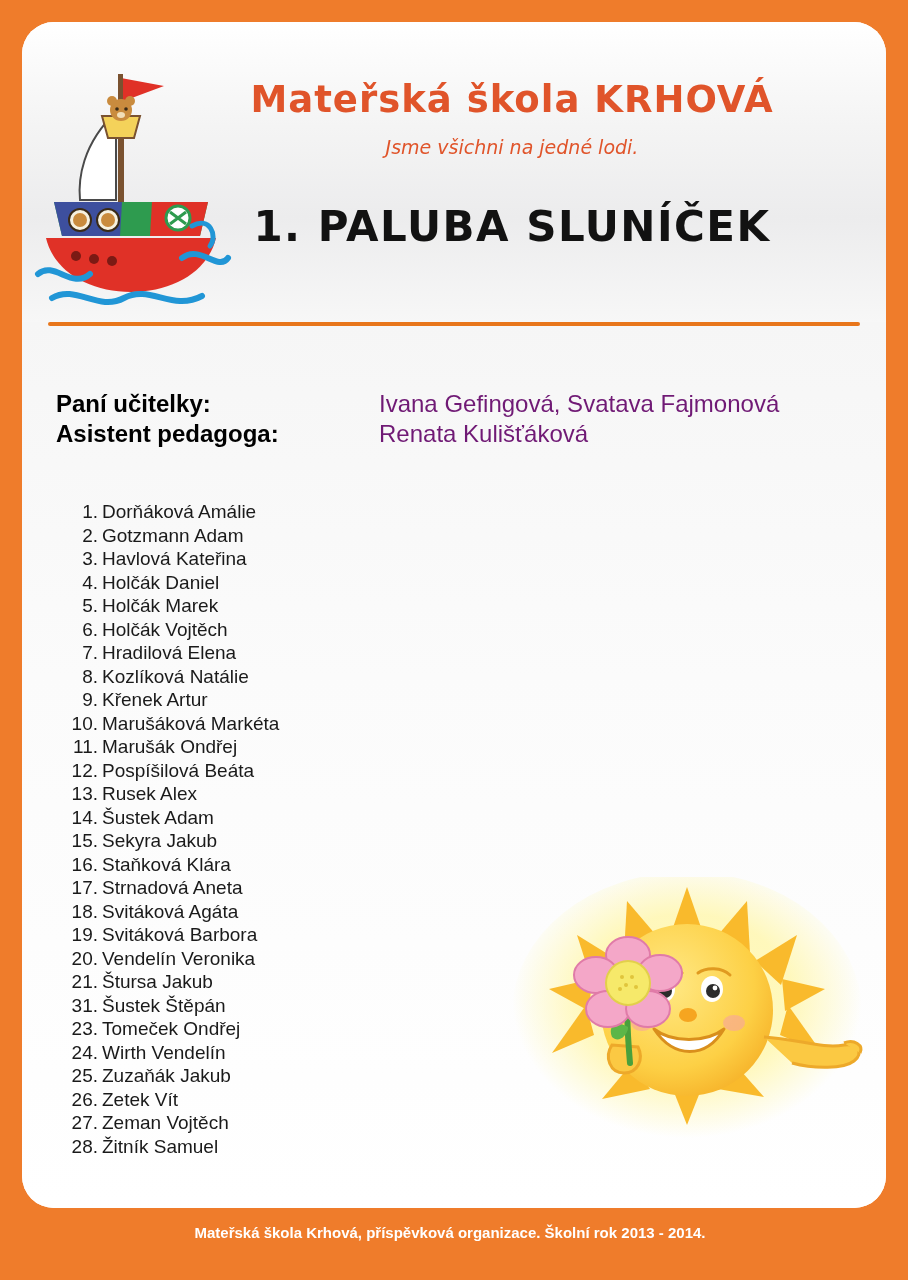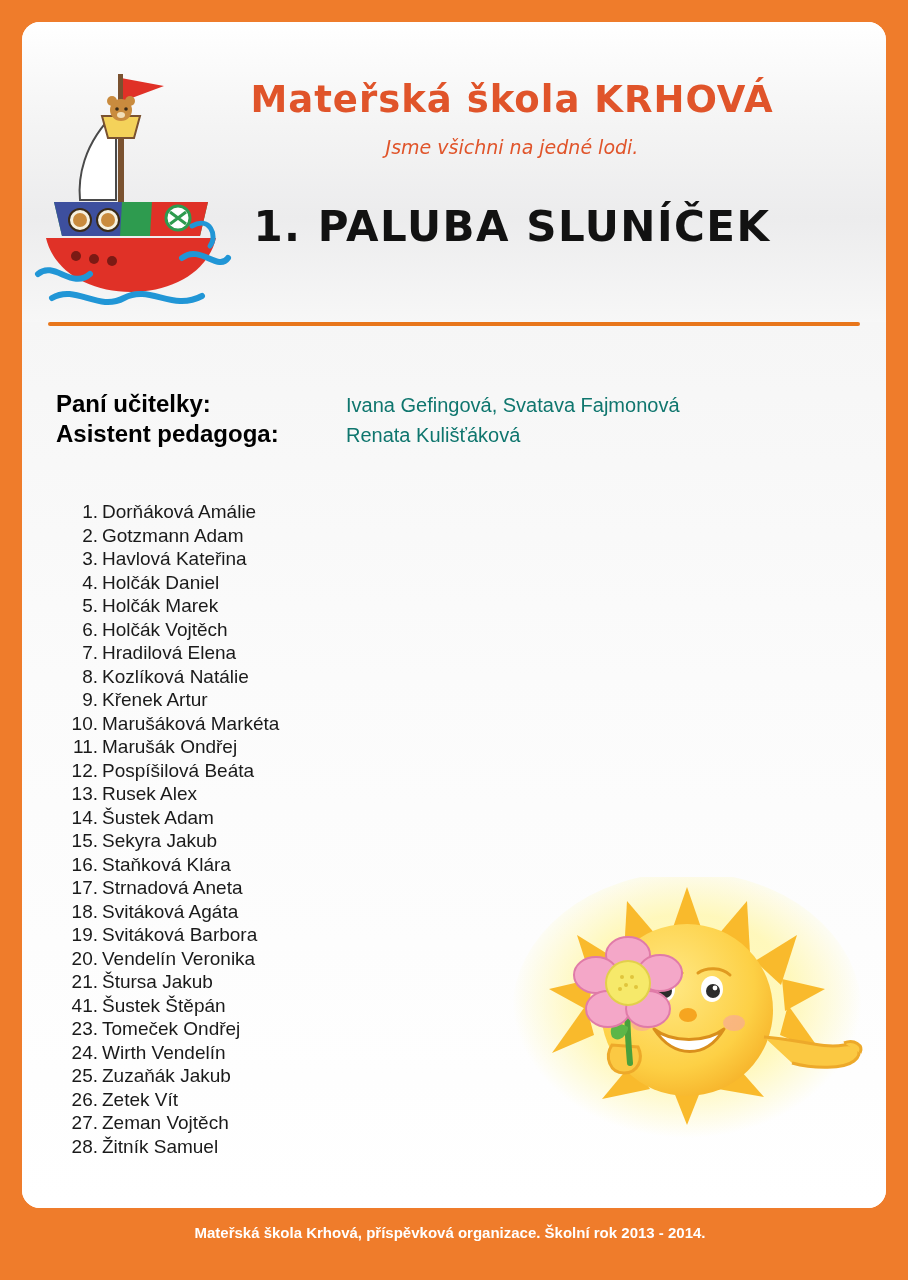--- a/index.html
+++ b/index.html
@@ -22,21 +22,21 @@
     box-sizing: border-box;
   }
 
   .card {
     position: absolute;
     left: 22px;
     top: 22px;
     width: 864px;
     height: 1186px;
     background: #ffffff;
-    border-radius: 18px;
+    border-radius: 32px;
     overflow: hidden;
   }
 
   
   .card-head-bg {
     position: absolute;
     left: 0;
     top: 0;
     width: 100%;
     height: 300px;
@@ -113,31 +113,32 @@
   .staff {
     position: absolute;
     left: 34px;
     top: 368px;
     width: 800px;
   }
   .staff-row {
     display: flex;
     align-items: baseline;
     margin-bottom: 2px;
+    gap: 33px;
   }
   .staff-label {
     font-weight: bold;
     font-size: 24px;
     color: #000;
     width: 290px;
     flex: 0 0 290px;
   }
   .staff-value {
-    font-size: 20px;
-    color: #0f766e;
+    font-size: 24px;
+    color: #701a75;
     white-space: nowrap;
   }
 
   
   .children {
     position: absolute;
     left: 36px;
     top: 478px;
     width: 430px;
   }
@@ -324,21 +325,21 @@
         </div>
         <div class="child">
           <span class="child-num">20.</span>
           <span class="child-name">Vendelín Veronika</span>
         </div>
         <div class="child">
           <span class="child-num">21.</span>
           <span class="child-name">Štursa Jakub</span>
         </div>
         <div class="child">
-          <span class="child-num">41.</span>
+          <span class="child-num">31.</span>
           <span class="child-name">Šustek Štěpán</span>
         </div>
         <div class="child">
           <span class="child-num">23.</span>
           <span class="child-name">Tomeček Ondřej</span>
         </div>
         <div class="child">
           <span class="child-num">24.</span>
           <span class="child-name">Wirth Vendelín</span>
         </div>

